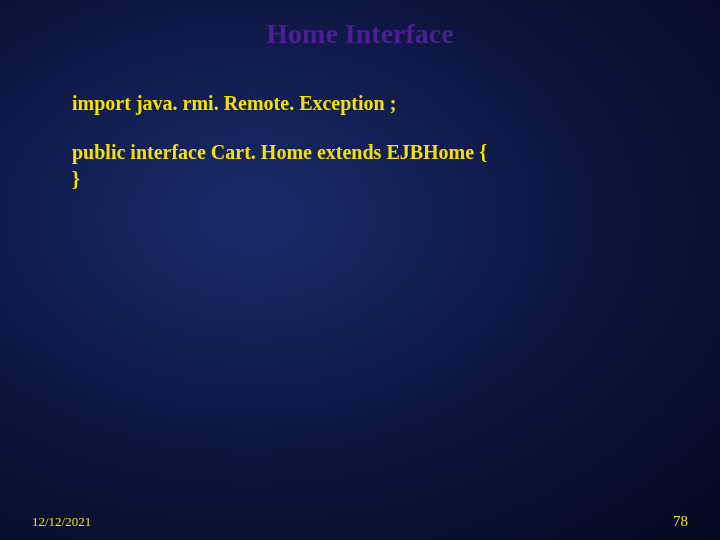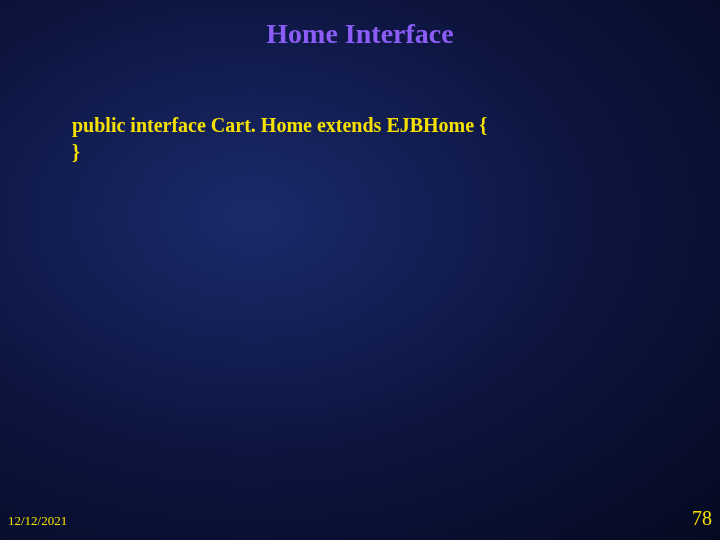--- a/index.html
+++ b/index.html
@@ -10,21 +10,21 @@
     body {
       width: 720px;
       height: 540px;
       background: radial-gradient(ellipse at 35% 40%, #1a2a6b 0%, #0d1540 50%, #050920 100%);
       font-family: "Times New Roman", serif;
       position: relative;
       overflow: hidden;
     }
     .title {
       text-align: center;
-      color: #8b5cf6;
+      color: #4c1d95;
       font-size: 28px;
       font-weight: bold;
       padding-top: 18px;
     }
     .content {
       padding: 40px 0 0 72px;
       color: #f5e000;
       font-size: 20px;
       font-weight: bold;
       line-height: 1.35;
@@ -42,44 +42,45 @@
     }
     .footer {
       position: absolute;
       bottom: 10px;
       left: 0;
       right: 0;
       width: 100%;
       display: flex;
       justify-content: space-between;
       align-items: baseline;
-      padding: 0 8px;
+      padding: 0 32px;
       color: #f5e000;
       font-size: 13px;
     }
     .footer-left {
       font-size: 13px;
     }
     .footer-center {
       position: absolute;
       left: 50%;
       transform: translateX(-50%);
       font-size: 13px;
     }
     .footer-right {
-      font-size: 20px;
+      font-size: 15px;
     }
   </style>
 </head>
 <body>
 
 <div class="title">Home Interface</div>
 
 <div class="content">
   <div class="block1">
+    <div>import java. rmi. Remote. Exception ;</div>
   </div>
   <div class="block2">
     <div>public interface Cart. Home extends EJBHome {</div>
     <div>}</div>
   </div>
 </div>
 
 <div class="footer">
   <span class="footer-left">12/12/2021</span>
   <span class="footer-right">78</span>

